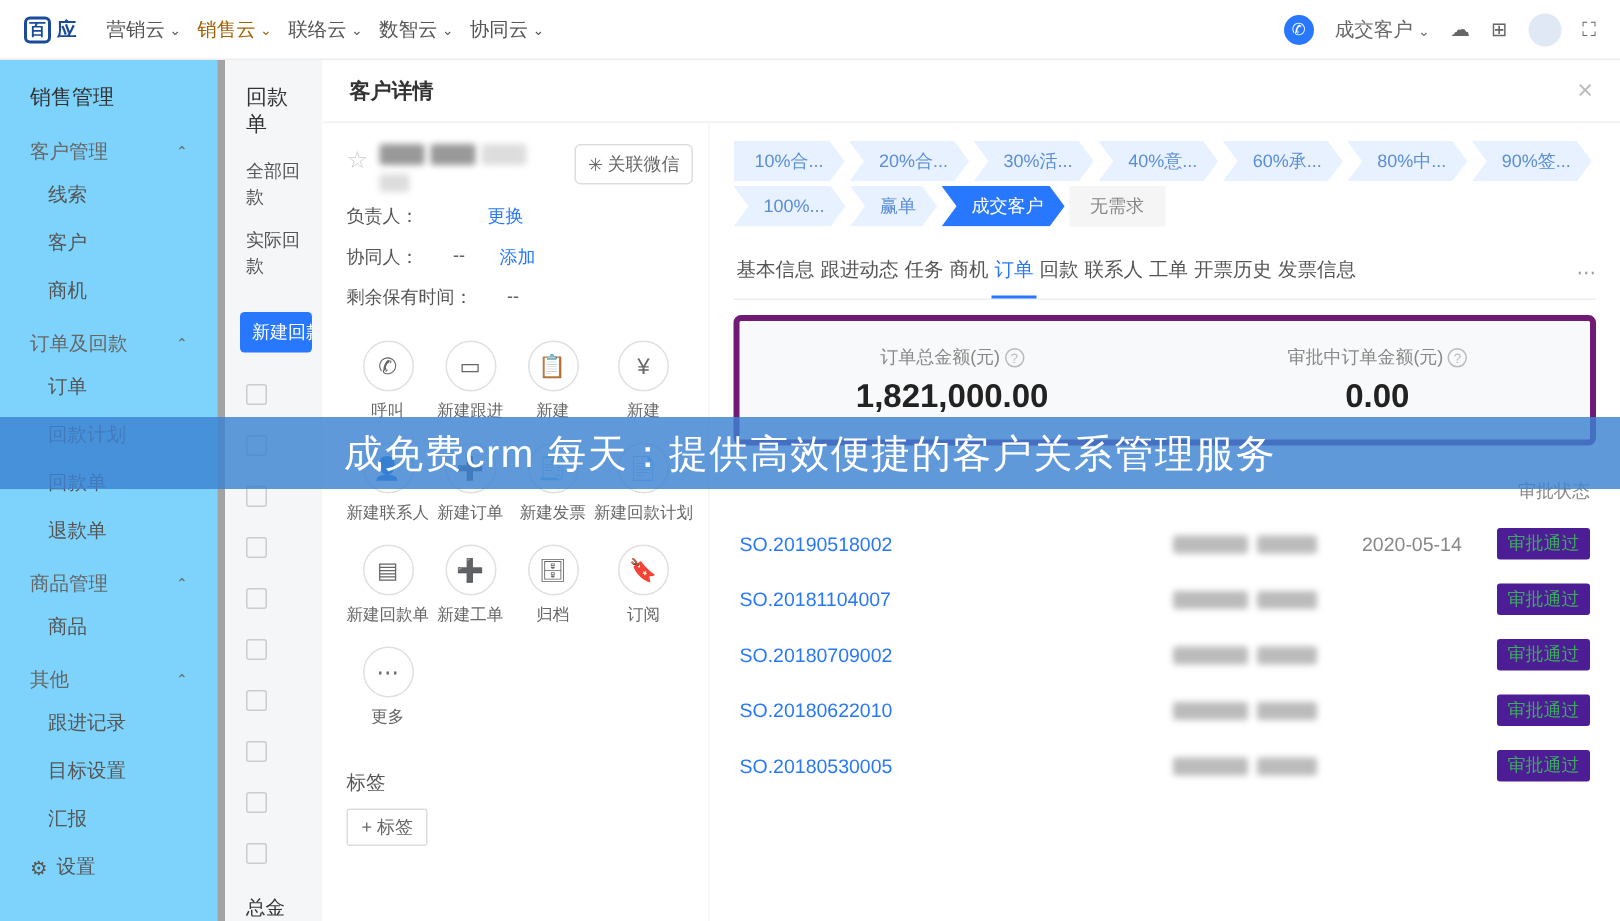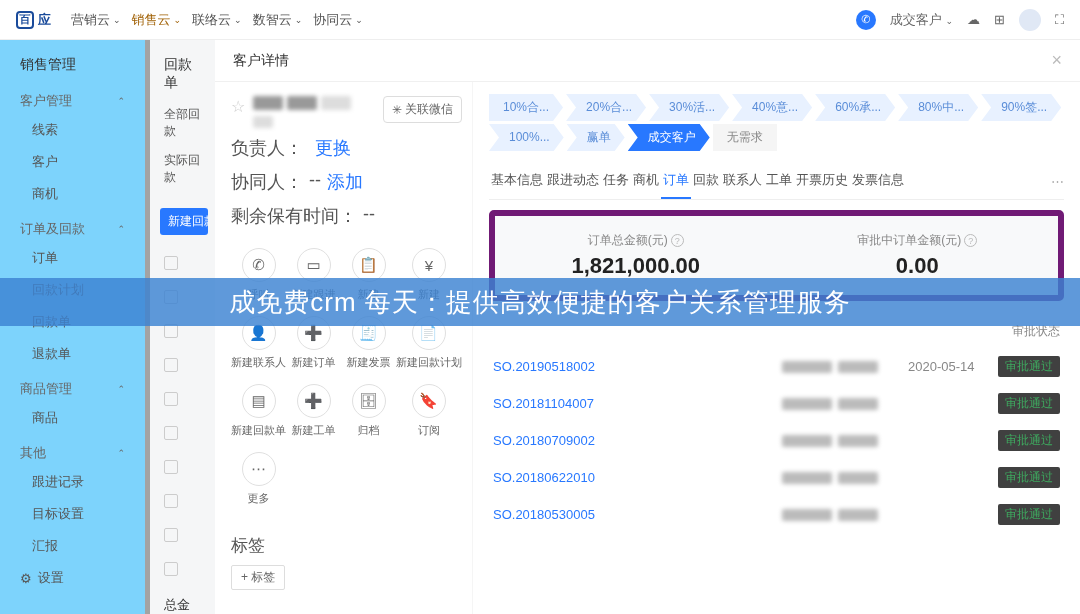--- a/index.html
+++ b/index.html
@@ -40,58 +40,58 @@
 
 .detail-body { display: flex; height: calc(100% - 42px); }
 
 
 .cust-left { width: 258px; padding: 14px 10px 10px 16px; border-right: 1px solid #f5f5f5; overflow-y: auto; }
 .cust-head { display: flex; align-items: flex-start; gap: 8px; }
 .star { font-size: 16px; color: #ccc; margin-top: 1px; }
 .cust-name-row { display: flex; gap: 4px; flex-wrap: wrap; }
 .blur-box { background: #999; border-radius: 2px; filter: blur(2px); }
 .wechat-btn { border: 1px solid #ddd; border-radius: 4px; padding: 4px 8px; font-size: 12px; color: #666; display: flex; align-items: center; gap: 3px; margin-left: auto; }
-.info-row { padding: 8px 0 2px; font-size: 18px; color: #555; display: flex; gap: 6px; text-align: center; }
+.info-row { padding: 8px 0 2px; font-size: 12px; color: #555; display: flex; gap: 23px; text-align: center; }
 .link { color: #2878ff; cursor: pointer; }
 
 .action-grid { display: grid; grid-template-columns: repeat(4, 1fr); gap: 14px 0; margin-top: 18px; }
 .action-cell { display: flex; flex-direction: column; align-items: center; gap: 5px; cursor: pointer; }
 .action-icon { width: 34px; height: 34px; border: 1px solid #e0e0e0; border-radius: 50%; display: flex; align-items: center; justify-content: center; color: #666; font-size: 15px; }
 .action-label { font-size: 11px; color: #666; text-align: right; white-space: nowrap; }
 
 .tags-sec { margin-top: 28px; }
-.tags-title { font-size: 17px; color: #555; margin-bottom: 8px; }
+.tags-title { font-size: 13px; color: #555; margin-bottom: 8px; }
 .add-tag { border: 1px solid #ddd; padding: 3px 9px; font-size: 12px; color: #666; border-radius: 2px; display: inline-block; }
 
 
 .cust-right { flex: 1; padding: 12px 16px; overflow-y: auto; }
 
 .stages { display: flex; flex-wrap: wrap; gap: 3px 3px; margin-bottom: 12px; }
 .stage { height: 27px; line-height: 27px; padding: 0 14px 0 20px; background: #e8f1ff; color: #5a8dd8; font-size: 12px; position: relative; clip-path: polygon(0 0, calc(100% - 10px) 0, 100% 50%, calc(100% - 10px) 100%, 0 100%, 10px 50%); }
 .stage.first { clip-path: polygon(0 0, calc(100% - 10px) 0, 100% 50%, calc(100% - 10px) 100%, 0 100%); padding-left: 14px; }
 .stage.active { background: #2878ff; color: #fff; }
 .stage.plain { background: #f5f5f5; color: #888; clip-path: none; padding: 0 14px; }
 
 .tabs { display: flex; border-bottom: 1px solid #eee; margin-bottom: 10px; align-items: center; }
 .tab { padding: 8px 2px; color: #555; font-size: 13px; cursor: pointer; border-bottom: 2px solid transparent; }
 .tab.active { color: #2878ff; border-bottom-color: #2878ff; }
 .tab-more { margin-left: auto; color: #999; cursor: pointer; }
 
-.summary-box { border: 6px solid #701a75; border-radius: 5px; background: #f8f9fa; display: flex; padding: 16px 0; margin-bottom: 14px; }
+.summary-box { border: 4px solid #701a75; border-radius: 5px; background: #f8f9fa; display: flex; padding: 16px 0; margin-bottom: 14px; }
 .summary-cell { flex: 1; text-align: center; }
 .summary-label { font-size: 12px; color: #888; display: flex; align-items: center; justify-content: center; gap: 3px; }
 .summary-val { font-size: 22px; font-weight: 600; color: #222; margin-top: 4px; }
 .info-icon { width: 13px; height: 13px; border: 1px solid #bbb; border-radius: 50%; font-size: 9px; color: #bbb; display: inline-flex; align-items: center; justify-content: center; }
 
 .order-row { display: flex; align-items: center; padding: 8px 4px; font-size: 13px; }
 .order-id { color: #2878ff; width: 180px; }
 .order-mid { flex: 1; display: flex; gap: 6px; justify-content: flex-end; padding-right: 30px; }
 .blur-cell { background: #bbb; border-radius: 2px; filter: blur(2px); }
 .order-date { color: #888; width: 90px; }
-.badge-pass { background: #404040; color: #3eaa5f; padding: 2px 7px; border-radius: 2px; font-size: 12px; margin-left: auto; }
+.badge-pass { background: #4c1d95; color: #3eaa5f; padding: 2px 7px; border-radius: 2px; font-size: 12px; margin-left: auto; }
 
 
 .overlay-banner { position: absolute; left: 0; right: 0; top: 278px; height: 48px; background: rgba(60, 130, 210, 0.82); color: #fff; display: flex; align-items: center; justify-content: center; font-size: 26px; font-weight: 500; letter-spacing: 1px; z-index: 10; }
 </style>
 </head>
 <body>
 
 <div class="topnav">
   <div class="logo">
     <span class="logo-icon">百</span>
@@ -197,21 +197,21 @@
       <span class="mid-check"></span>
     </div>
   <div class="mid-row">
       <span class="mid-check"></span>
     </div>
   <div class="mid-total">总金额</div>
 </div>
 
 <div class="detail">
   <div class="detail-head">
-    <span style="font-weight:400;font-size:14px;">客户详情</span>
+    <span style="font-weight:700;font-size:14px;">客户详情</span>
     <span class="close">×</span>
   </div>
   <div class="detail-body">
 
     <div class="cust-left">
       <div class="cust-head">
         <span class="star">☆</span>
         <div>
           <div class="cust-name-row">
             <span class="blur-box" style="width:30px;height:14px;"></span>

